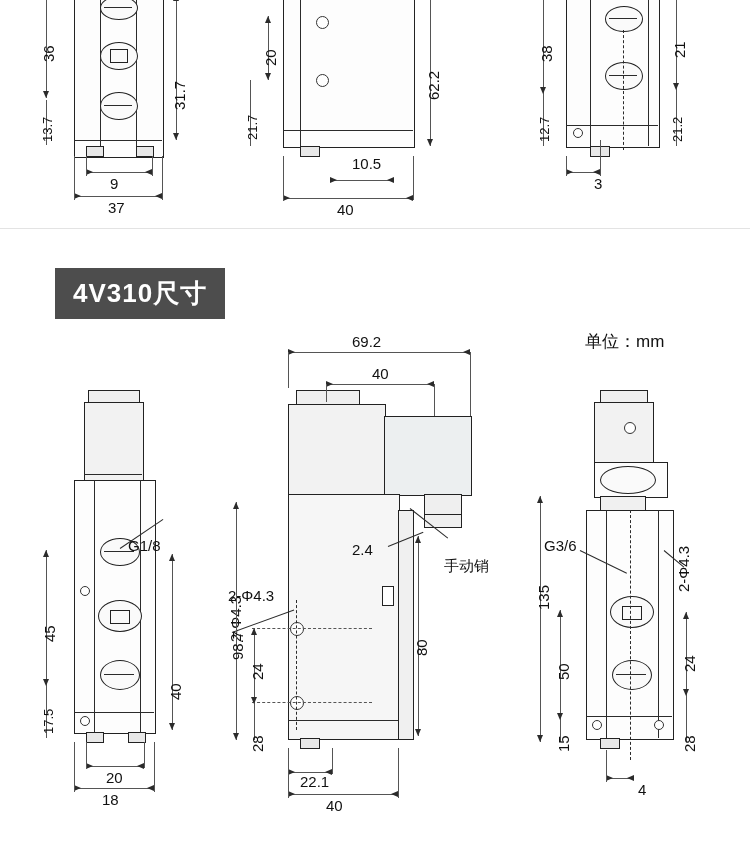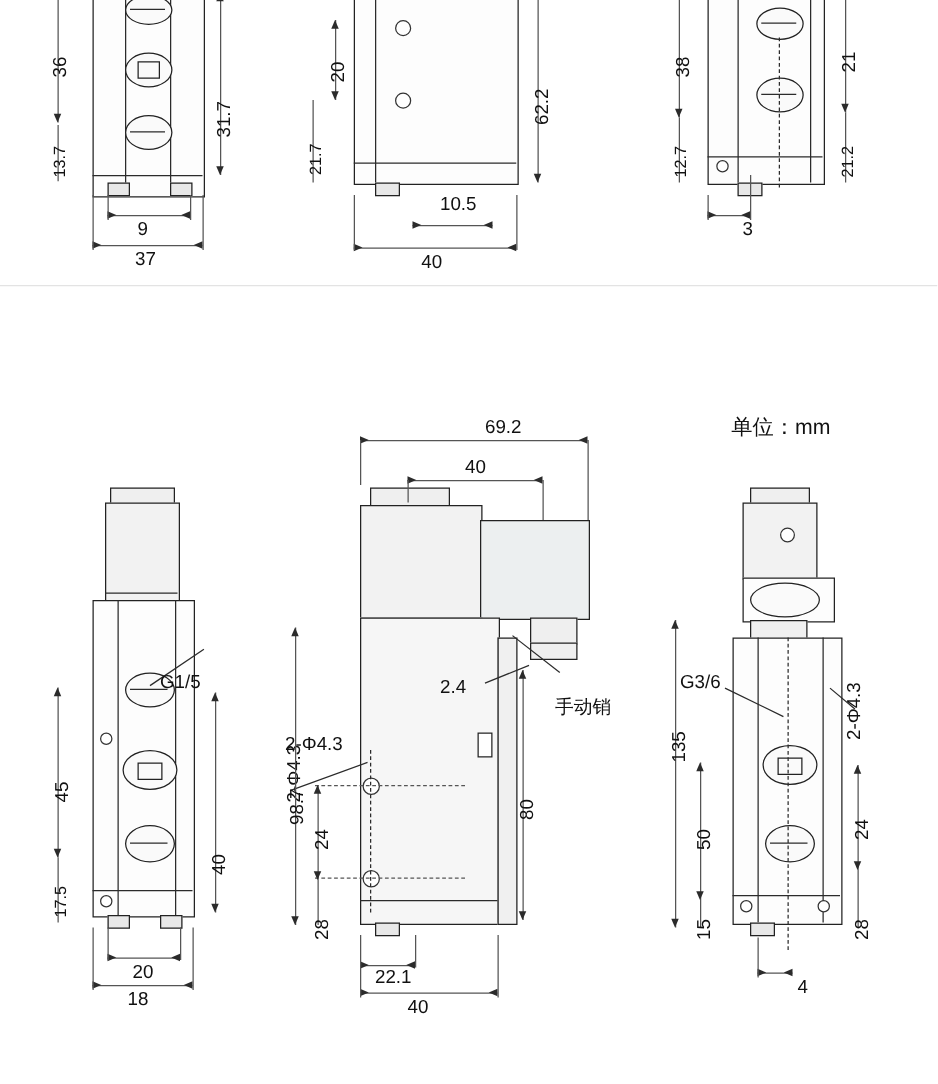--- a/index.html
+++ b/index.html
@@ -161,20 +161,21 @@
       <div class="arrowL" style="left:593px;top:168.5px;"></div>
       <div class="lbl" style="left:594px;top:176px;">3</div>
       <div class="vline thin" style="left:566px;top:156px;height:20px;"></div>
       <div class="vline thin" style="left:600px;top:140px;height:36px;"></div>
       <div class="vline vdash" style="left:623px;top:30px;height:120px;"></div>
     </div>
 
     <div class="divider" style="top:228px;"></div>
   </div>
 
+  <div class="banner" style="left:55px;top:268px;">4V310尺寸</div>
 
   <div class="unit" style="left:585px;top:330px;">单位：mm</div>
 
   <div class="abs" style="left:0;top:360px;width:750px;height:500px;">
 
     <div>
 
       <div class="knurl" style="left:88px;top:30px;width:50px;height:12px;"></div>
       <div class="cap" style="left:84px;top:42px;width:58px;height:78px;"></div>
       <div class="hline" style="left:84px;top:114px;width:58px;"></div>
@@ -190,21 +191,21 @@
       <div class="oval" style="left:100px;top:300px;width:38px;height:28px;"></div>
       <div class="hline" style="left:104px;top:314px;width:30px;"></div>
 
       <div class="hline" style="left:74px;top:352px;width:80px;"></div>
       <div class="body" style="left:86px;top:372px;width:16px;height:9px;background:#e8e8e8;"></div>
       <div class="body" style="left:128px;top:372px;width:16px;height:9px;background:#e8e8e8;"></div>
       <div class="dot" style="left:80px;top:226px;width:8px;height:8px;"></div>
       <div class="dot" style="left:80px;top:356px;width:8px;height:8px;"></div>
 
       <div class="leader" style="left:120px;top:188px;width:52px;transform:rotate(-34deg);"></div>
-      <div class="lbl" style="left:128px;top:178px;">G1/5</div>
+      <div class="lbl" style="left:128px;top:178px;">G1/8</div>
       <div class="lbl" style="left:100px;top:188px;"></div>
       <div class="lbl" style="left:0;top:0;"></div>
 
       <div class="vline thin" style="left:46px;top:190px;height:136px;"></div>
       <div class="arrowU" style="left:42.5px;top:190px;"></div>
       <div class="arrowD" style="left:42.5px;top:319px;"></div>
       <div class="lbl vert" style="left:42px;top:282px;">45</div>
 
       <div class="vline thin" style="left:46px;top:326px;height:52px;"></div>
       <div class="lbl vert sm" style="left:42px;top:374px;">17.5</div>
@@ -248,21 +249,21 @@
       <div class="hline thin dash" style="left:252px;top:268px;width:120px;"></div>
       <div class="hline thin dash" style="left:252px;top:342px;width:120px;"></div>
       <div class="vline vdash" style="left:296px;top:240px;height:130px;"></div>
 
       <div class="hline" style="left:288px;top:360px;width:110px;"></div>
       <div class="body" style="left:300px;top:378px;width:18px;height:9px;background:#e8e8e8;"></div>
 
       <div class="hline thin" style="left:288px;top:-8px;width:182px;"></div>
       <div class="arrowR" style="left:288px;top:-11.5px;"></div>
       <div class="arrowL" style="left:463px;top:-11.5px;"></div>
-      <div class="lbl" style="left:352px;top:-26px;margin-left:36px;">69.2</div>
+      <div class="lbl" style="left:352px;top:-26px;">69.2</div>
       <div class="vline thin" style="left:288px;top:-8px;height:36px;"></div>
       <div class="vline thin" style="left:470px;top:-8px;height:64px;"></div>
 
       <div class="hline thin" style="left:326px;top:24px;width:108px;"></div>
       <div class="arrowR" style="left:326px;top:20.5px;"></div>
       <div class="arrowL" style="left:427px;top:20.5px;"></div>
       <div class="lbl" style="left:372px;top:6px;">40</div>
       <div class="vline thin" style="left:326px;top:24px;height:18px;"></div>
       <div class="vline thin" style="left:434px;top:24px;height:32px;"></div>
 

